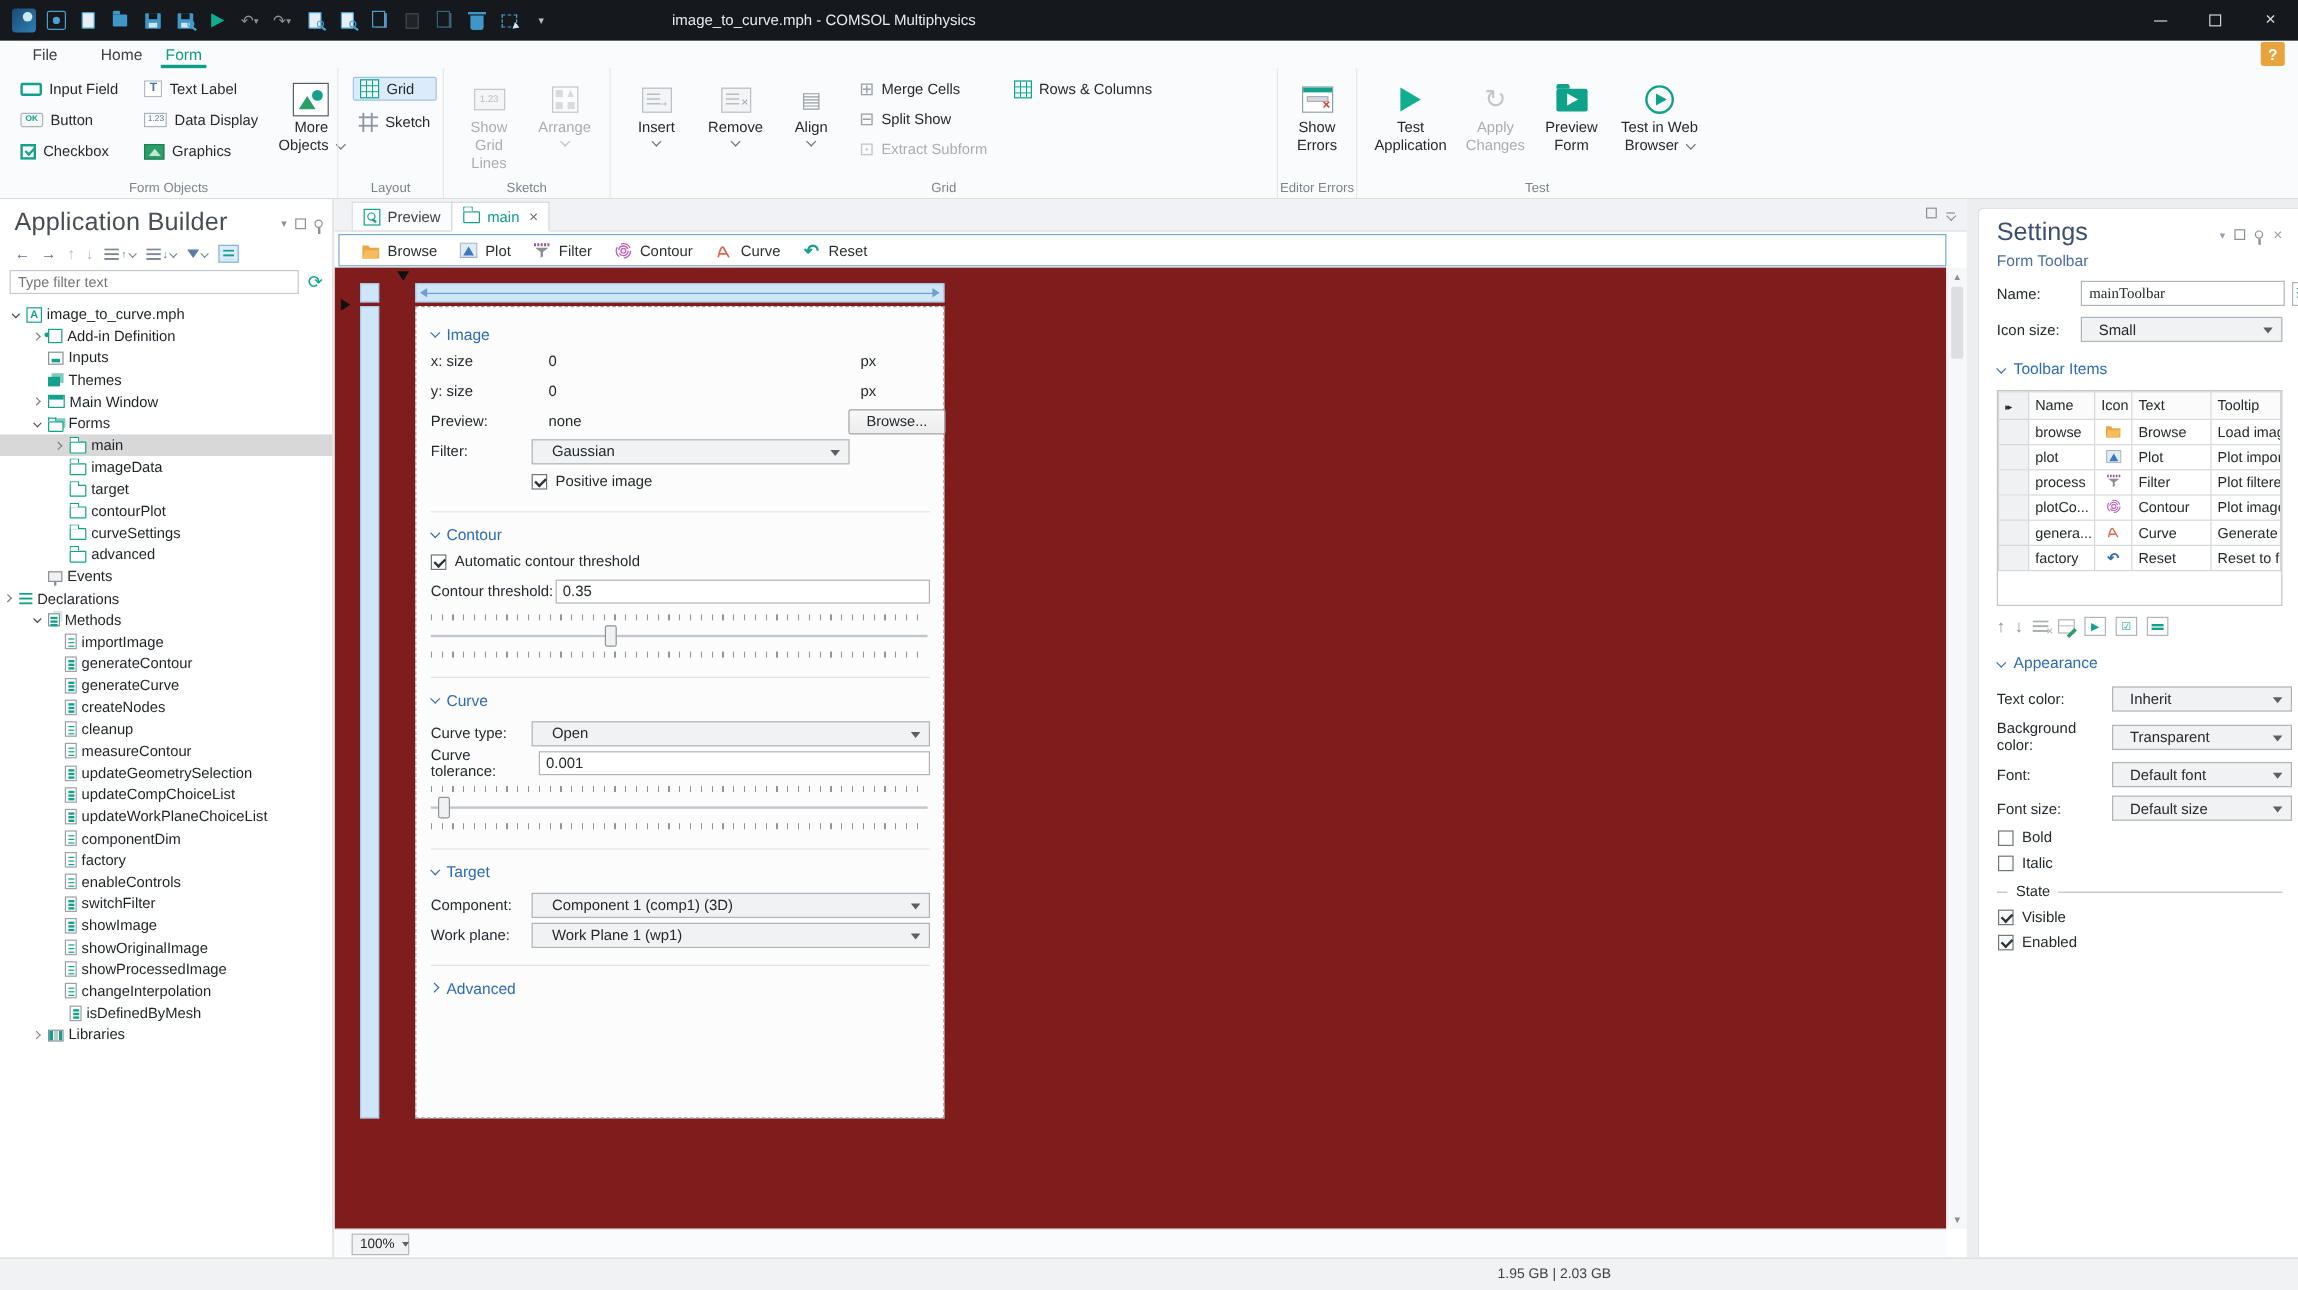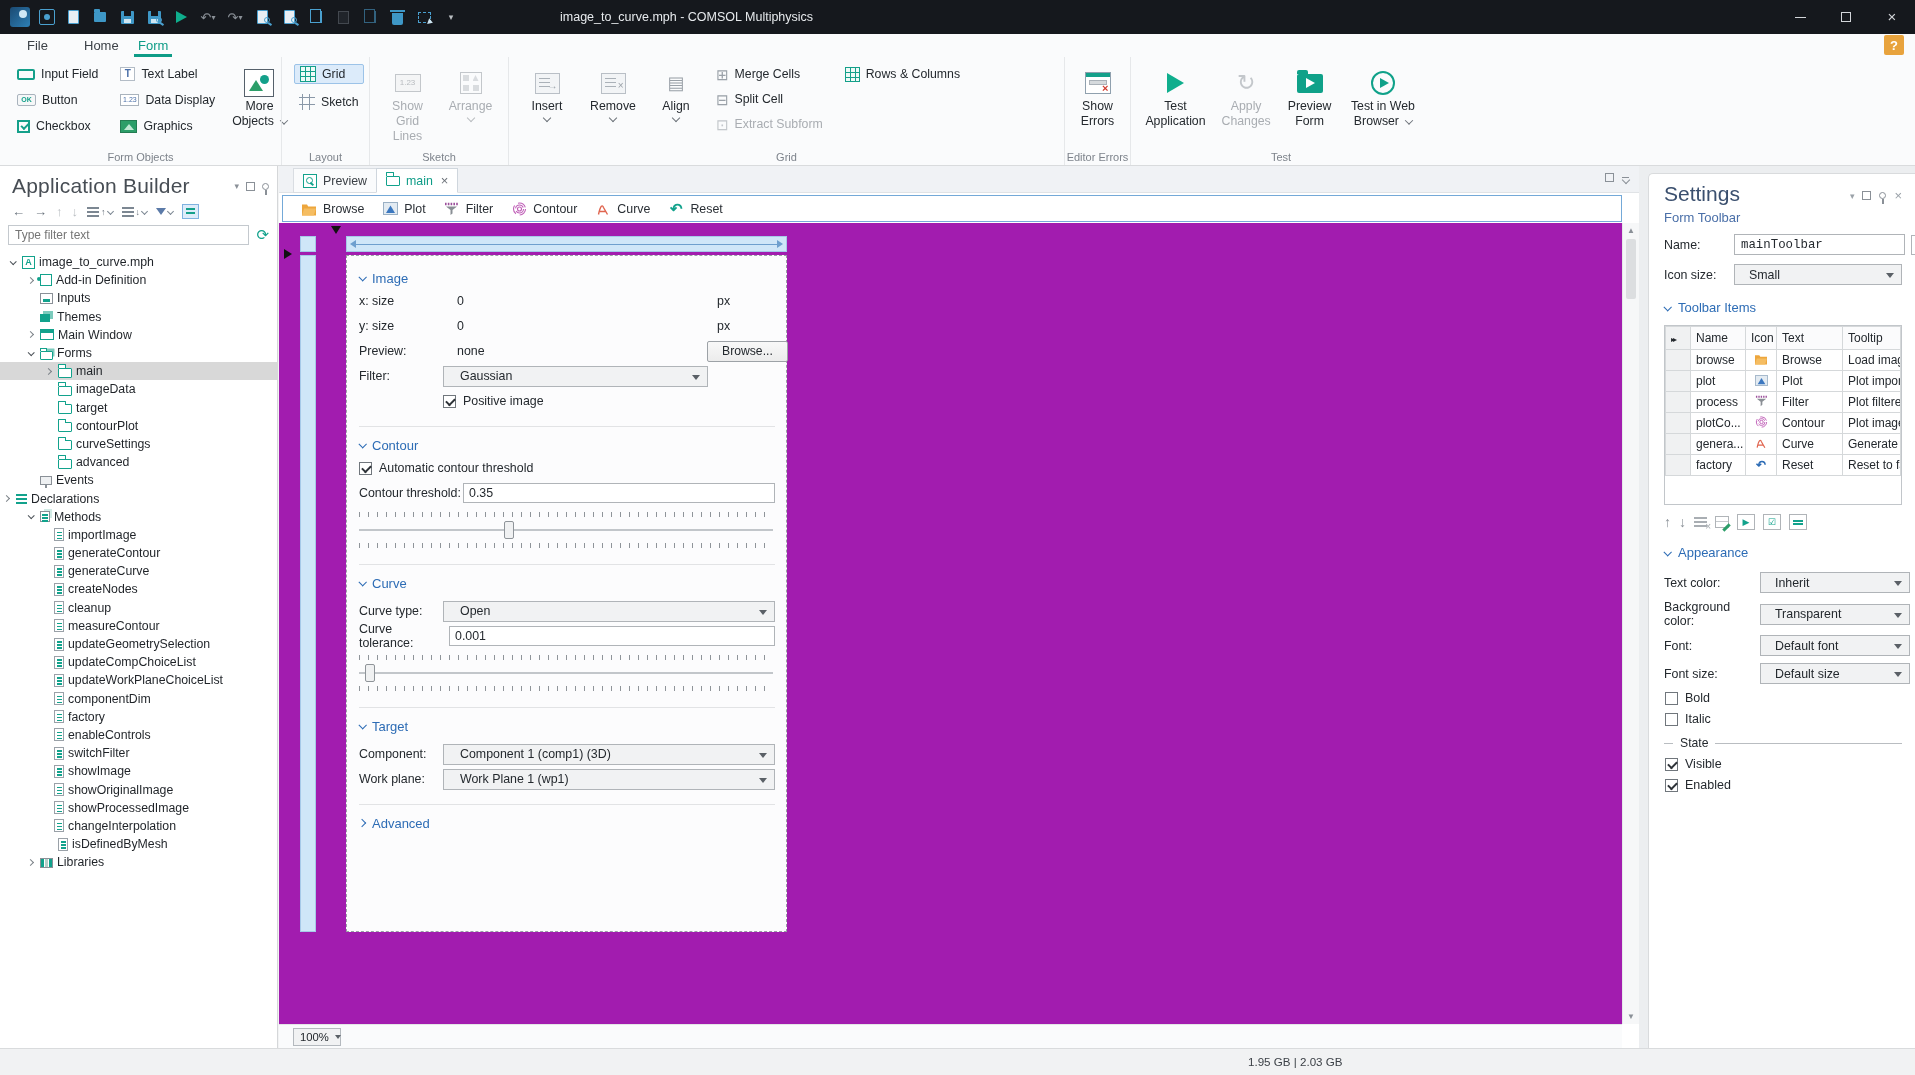--- a/index.html
+++ b/index.html
@@ -178,21 +178,21 @@
   .ic-magbox::before { content:""; position:absolute; left:2px; top:2px; width:5px; height:5px; border:1.5px solid #12a28c; border-radius:50%; }
   .ic-magbox::after { content:""; position:absolute; right:2px; bottom:2px; width:4px; height:1.5px; background:#12a28c; transform:rotate(40deg); }
   .ts-right { position:absolute; right:10px; top:7px; display:flex; gap:8px; color:#8a9097; align-items:center; }
   .dblchev { display:inline-block; width:7px; height:4px; border-bottom:1.5px solid #8a9097; position:relative; top:-2px; }
   .dblchev::after { content:""; position:absolute; left:1px; top:3px; width:5px; height:5px; border-right:1.5px solid #8a9097; border-bottom:1.5px solid #8a9097; transform:rotate(45deg); }
 
   .edittoolbar { position:absolute; left:3px; right:17px; top:29px; height:27px; border:1px solid #74a9d8;
     background:#fff; display:flex; align-items:center; gap:2px; padding-left:10px; }
   .etb { display:flex; align-items:center; gap:6px; padding:2px 8px; font-size:12.4px; color:#2a2f35; }
 
-  .canvas { position:absolute; left:0; right:17px; top:57px; bottom:24px; background:#a21caf; overflow:hidden; }
+  .canvas { position:absolute; left:0; right:17px; top:57px; bottom:24px; background:#7f1d1d; overflow:hidden; }
   .mk-down { position:absolute; left:52px; top:3px; border-left:5px solid transparent; border-right:5px solid transparent; border-top:8px solid #111; }
   .mk-right { position:absolute; left:5px; top:26px; border-top:5px solid transparent; border-bottom:5px solid transparent; border-left:8px solid #111; }
   .cornercell { position:absolute; left:21px; top:13px; width:16px; height:16px; background:#cfe6f8; border:1px solid #a6c9e8; }
   .colstrip { position:absolute; left:67px; top:13px; width:441px; height:16px; background:#cfe6f8; border:1px solid #a6c9e8; }
   .colstrip .ln { position:absolute; left:8px; right:8px; top:6.5px; height:1px; background:#6e9fce; }
   .colstrip .al { position:absolute; left:3px; top:3px; border-right:6px solid #6e9fce; border-top:4px solid transparent; border-bottom:4px solid transparent; }
   .colstrip .ar { position:absolute; right:3px; top:3px; border-left:6px solid #6e9fce; border-top:4px solid transparent; border-bottom:4px solid transparent; }
   .rowstrip { position:absolute; left:21px; top:32px; width:16px; height:677px; background:#cfe6f8; border:1px solid #a6c9e8; }
 
   .formbox { position:absolute; left:67px; top:32px; width:441px; height:677px; border:1px dashed #9aa0a6;
@@ -243,21 +243,21 @@
   .rightwrap { position:absolute; right:0; top:0; width:276px; height:100%; background:#eceef0; }
   .card { position:absolute; left:9px; top:7px; right:0; bottom:0; background:#fff;
     border:1px solid #d9dbdd; border-right:none; border-bottom:none; border-top-left-radius:5px; padding:8px 13px 0 15px; overflow:hidden; }
   .st-head { display:flex; align-items:flex-start; }
   .st-title { font-size:21px; color:#3a4f6e; flex:1; }
   .st-hicons { display:flex; gap:8px; align-items:center; color:#9aa1a8; margin-top:6px; font-size:11px; }
   .st-sub { font-size:13px; color:#4a6fa8; margin-top:4px; }
   .srow { display:flex; align-items:center; margin-top:9px; }
   .slab { width:70px; flex:none; font-size:12.4px; }
   .sinput { flex:1; height:21px; border:1px solid #b0b4b8; padding:0 6px; font-size:12.4px;
-    font-family:Liberation Mono, monospace; color:#24292e; }
+    font-family:Liberation Serif, serif; color:#24292e; }
   .editbtn { width:20px; height:20px; border:1px solid #b0b4b8; background:#fff; margin-left:6px; position:relative; flex:none; }
   .editbtn::before { content:""; position:absolute; left:3px; top:4px; right:3px; height:1.5px; background:#12a28c; box-shadow:0 3.5px 0 #12a28c, 0 7px 0 #12a28c; }
   .editbtn::after { content:""; position:absolute; right:-2px; bottom:-2px; border-left:6px solid transparent; border-top:6px solid transparent; border-bottom:6px solid #2c9e69; transform:rotate(45deg); }
   .scombo { flex:1; height:21px; background:#f1f2f3; border:1px solid #b0b4b8; display:flex; align-items:center;
     padding-left:14px; position:relative; font-size:12.4px; }
   .scombo::after { content:""; position:absolute; right:7px; top:8px; border-left:4px solid transparent;
     border-right:4px solid transparent; border-top:5px solid #5a6066; }
   .sechdr2 { display:flex; align-items:center; gap:8px; color:#2d6cb5; font-size:13px; margin-top:15px; }
   .sechdr2 .chv { width:6px; height:6px; border-right:1.6px solid #2d6cb5; border-bottom:1.6px solid #2d6cb5; transform:rotate(45deg) translateY(-1px); }
 
@@ -471,21 +471,21 @@
       <span>Align</span>
         <span class="bchev"></span>
     </div>
     <div class="rcol" style="gap:5px">
       <div class="sitem">
           <span class="gglyph">⊞</span>
           <span>Merge Cells</span>
         </div>
       <div class="sitem">
           <span class="gglyph">⊟</span>
-          <span>Split Cell</span>
+          <span>Split Show</span>
         </div>
       <div class="sitem dis2">
           <span class="gglyph" style="color:#c3c7cb">⊡</span>
           <span>Extract Subform</span>
         </div>
     </div>
     <div class="rcol">
       <div class="sitem">
           <span class="ic-grid9" style="width:15px;height:15px"></span>
           <span>Rows &amp; Columns</span>

